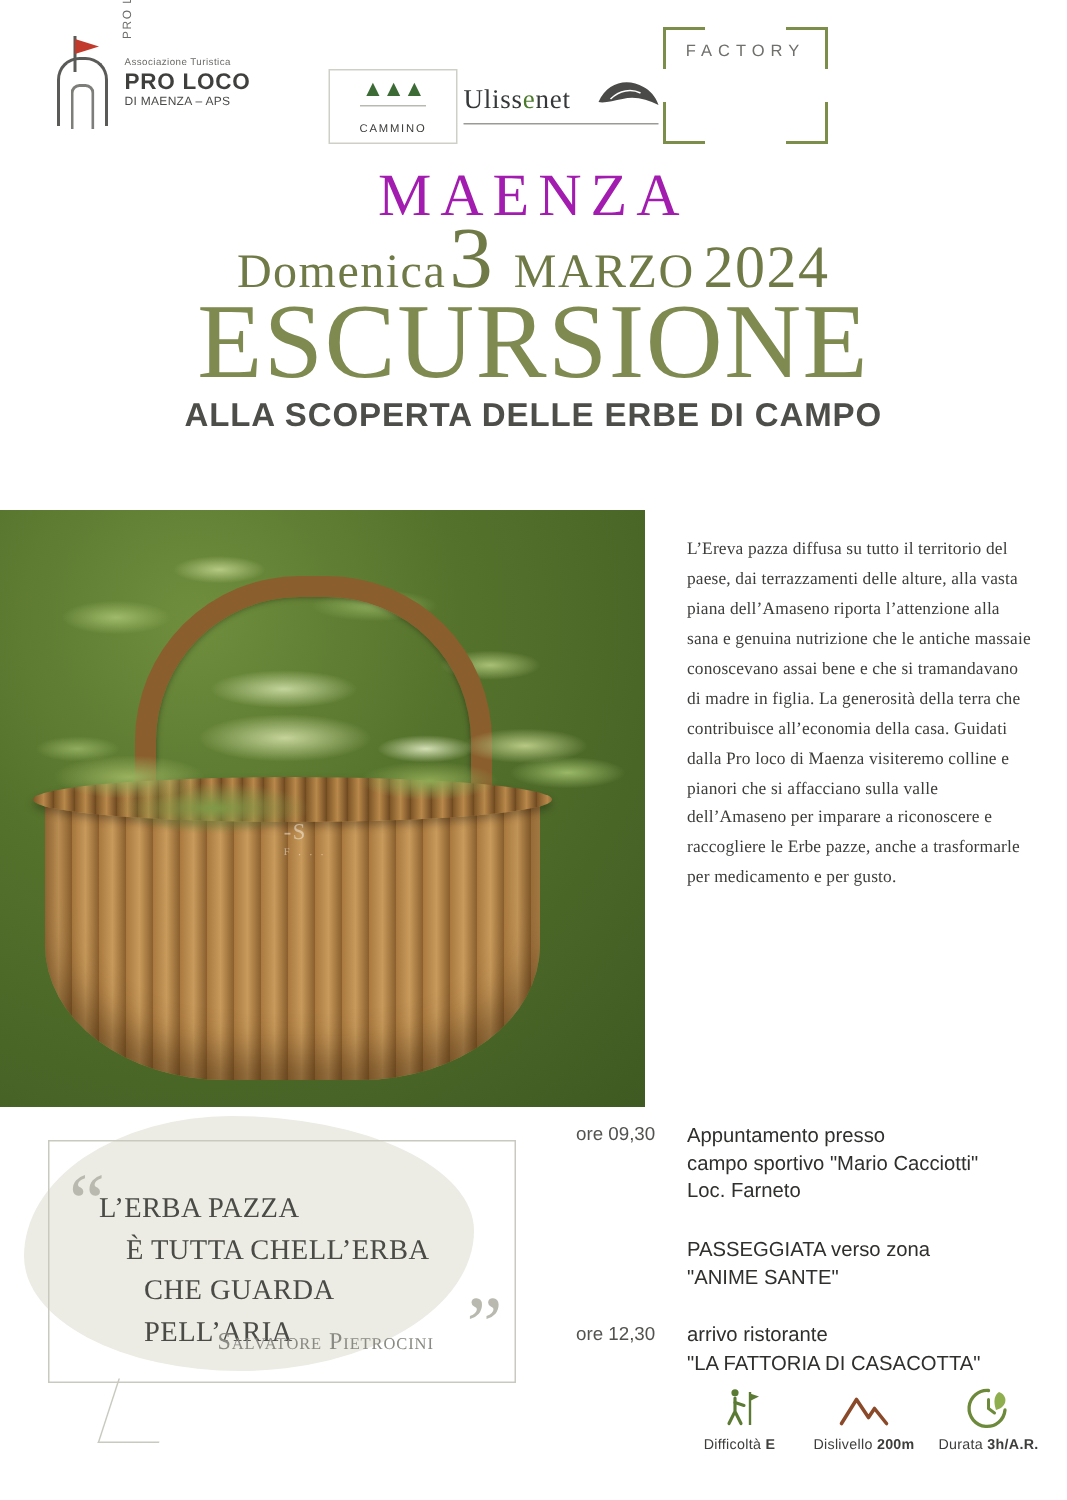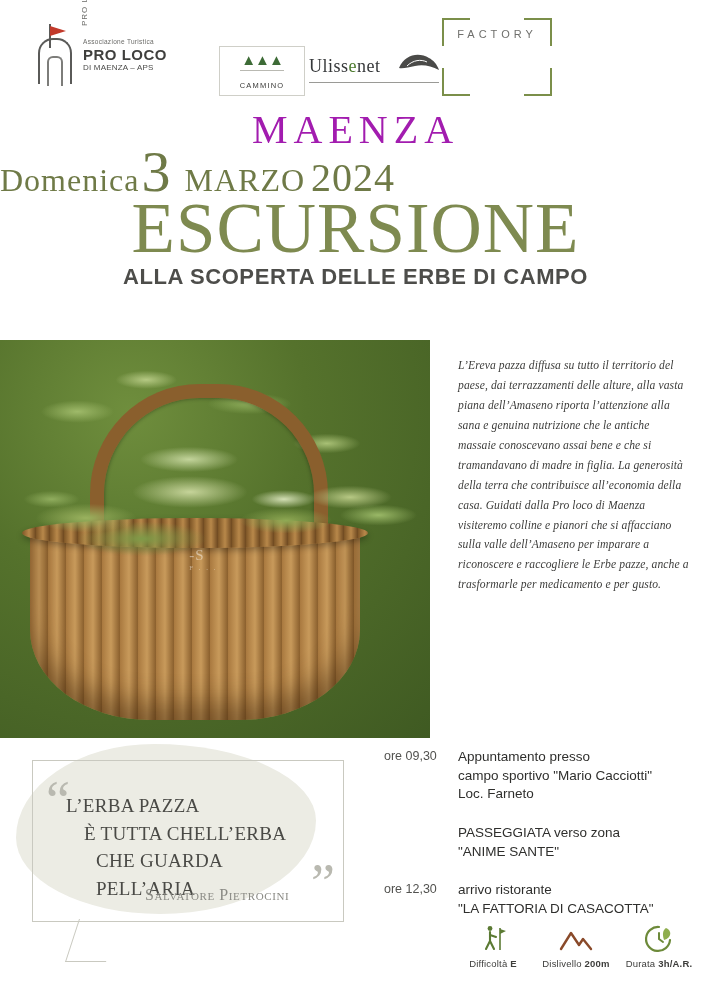--- a/index.html
+++ b/index.html
@@ -150,20 +150,21 @@
     font-size: 40px;
     letter-spacing: 6px;
     color: #a21caf;
     font-weight: normal;
   }
   .t-date {
     margin-top: -4px;
     color: #6f7a47;
     display: flex;
     align-items: baseline;
+    justify-content: center;
   }
   .t-date .dom { font-size: 32px; letter-spacing: 1px; }
   .t-date .num { font-size: 58px; line-height: .8; margin: 0 2px; }
   .t-date .mar { font-size: 32px; letter-spacing: 1px; margin-left: 12px; }
   .t-date .yr  { font-size: 40px; letter-spacing: 1px; margin-left: 6px; }
   .t-escursione {
     font-size: 71px;
     letter-spacing: 1px;
     color: #7e8a50;
     line-height: .95;
@@ -251,21 +252,20 @@
 
   .para {
     position: absolute;
     left: 458px; top: 356px;
     width: 232px;
     font-family: "Liberation Serif", serif;
     font-size: 11.6px;
     line-height: 1.72;
     color: #3d3d3b;
     letter-spacing: .1px;
-    font-style: italic;
   }
 
   
   .quote-wrap {
     position: absolute;
     left: 16px; top: 744px;
     width: 340px; height: 210px;
   }
   .quote-blob {
     position: absolute;

